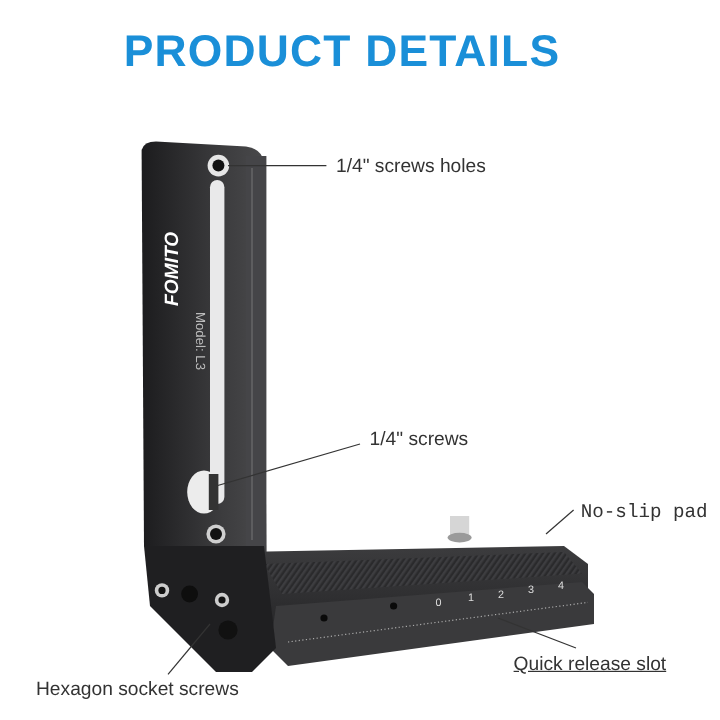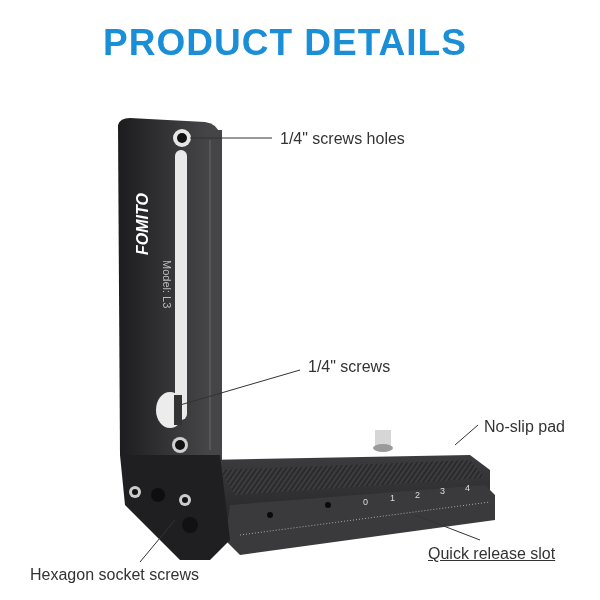--- a/index.html
+++ b/index.html
@@ -80,15 +80,15 @@
     <line x1="190" y1="138" x2="272" y2="138"></line>
     <line x1="180" y1="405" x2="300" y2="370"></line>
     <line x1="455" y1="445" x2="478" y2="425"></line>
     <line x1="415" y1="515" x2="480" y2="540"></line>
     <line x1="140" y1="562" x2="175" y2="520"></line>
   </g>
 </svg>
 
 <div class="label" style="left:280px;top:130px;">1/4" screws holes</div>
 <div class="label" style="left:308px;top:358px;">1/4" screws</div>
-<div class="label" style="left:484px;top:418px;">No-slip pad</div>
+<div class="label" style="left:484px;top:418px;font-family:Liberation Mono, monospace;">No-slip pad</div>
 <div class="label" style="left:428px;top:545px;text-decoration:underline;">Quick release slot</div>
 <div class="label" style="left:30px;top:566px;text-align:right;">Hexagon socket screws</div>
 
 </body></html>

